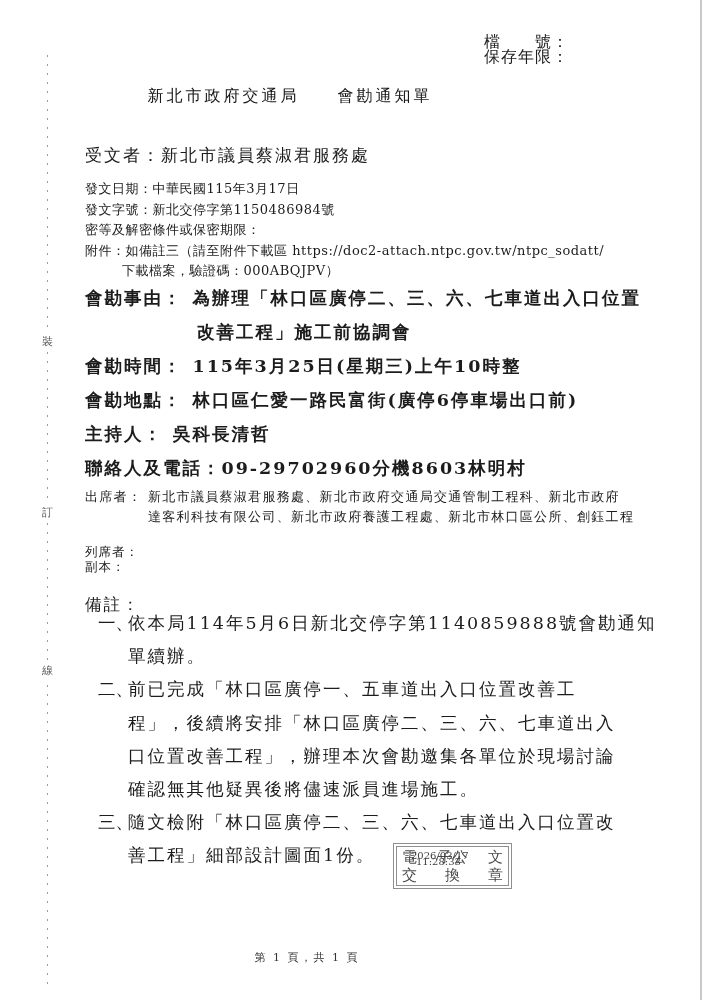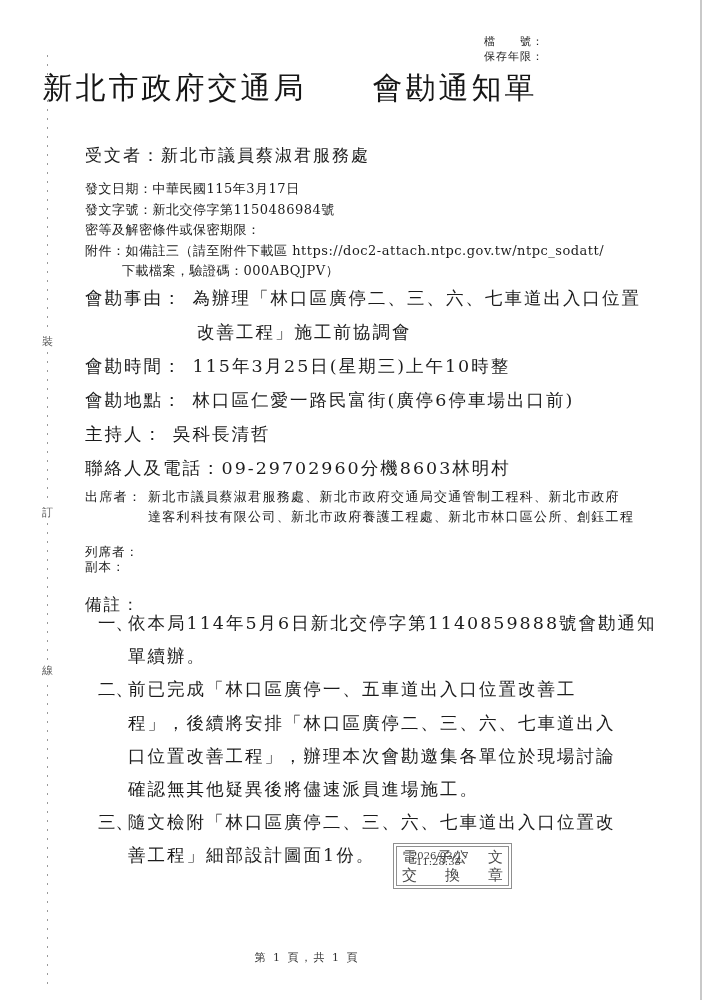--- a/index.html
+++ b/index.html
@@ -28,48 +28,48 @@
     font-size: 11px; color: #5a5a5a; background: #fff;
     text-align: center; padding: 2px 0; line-height: 12px;
   }
   .mark-1 { top: 334px; }
   .mark-2 { top: 505px; }
   .mark-3 { top: 663px; }
 
   
   .file-block {
     position: absolute; left: 484px; top: 35px;
-    font-size: 11px; line-height: 14.5px; letter-spacing: 1px; color: #222;
+    font-size: 16px; line-height: 14.5px; letter-spacing: 1px; color: #222;
   }
 
   
   .doc-title {
-    position: absolute; left: 0; top: 68px; width: 580px;
-    text-align: center; font-size: 30px; letter-spacing: 3px; color: #161616;
+    position: absolute; left: 0; top: 86px; width: 580px;
+    text-align: center; font-size: 16px; letter-spacing: 3px; color: #161616;
   }
 
   
   .recipient {
     position: absolute; left: 85px; top: 144px;
     font-size: 17px; letter-spacing: 2px;
   }
 
   
   .meta-block {
     position: absolute; left: 85px; top: 179px;
     font-size: 13px; line-height: 20.5px; letter-spacing: 0.5px; white-space: nowrap;
   }
   .meta-indent { padding-left: 37px; }
 
   
   .fields-block {
     position: absolute; left: 85px; top: 281px;
     font-size: 17.5px; letter-spacing: 2px; white-space: nowrap;
   }
-  .field-line { height: 34px; line-height: 34px; display: flex; }
+  .field-line { height: 34px; line-height: 34px; display: flex; font-weight: bold; }
   .field-label { margin-right: 10px; }
   .field-label.tight { margin-right: 0; }
   .field-cont { padding-left: 112px; }
 
   
   .attendees-block {
     position: absolute; left: 85px; top: 487px;
     font-size: 13px; line-height: 20px; letter-spacing: 1.3px; white-space: nowrap;
   }
   .attendees-row { display: flex; }

